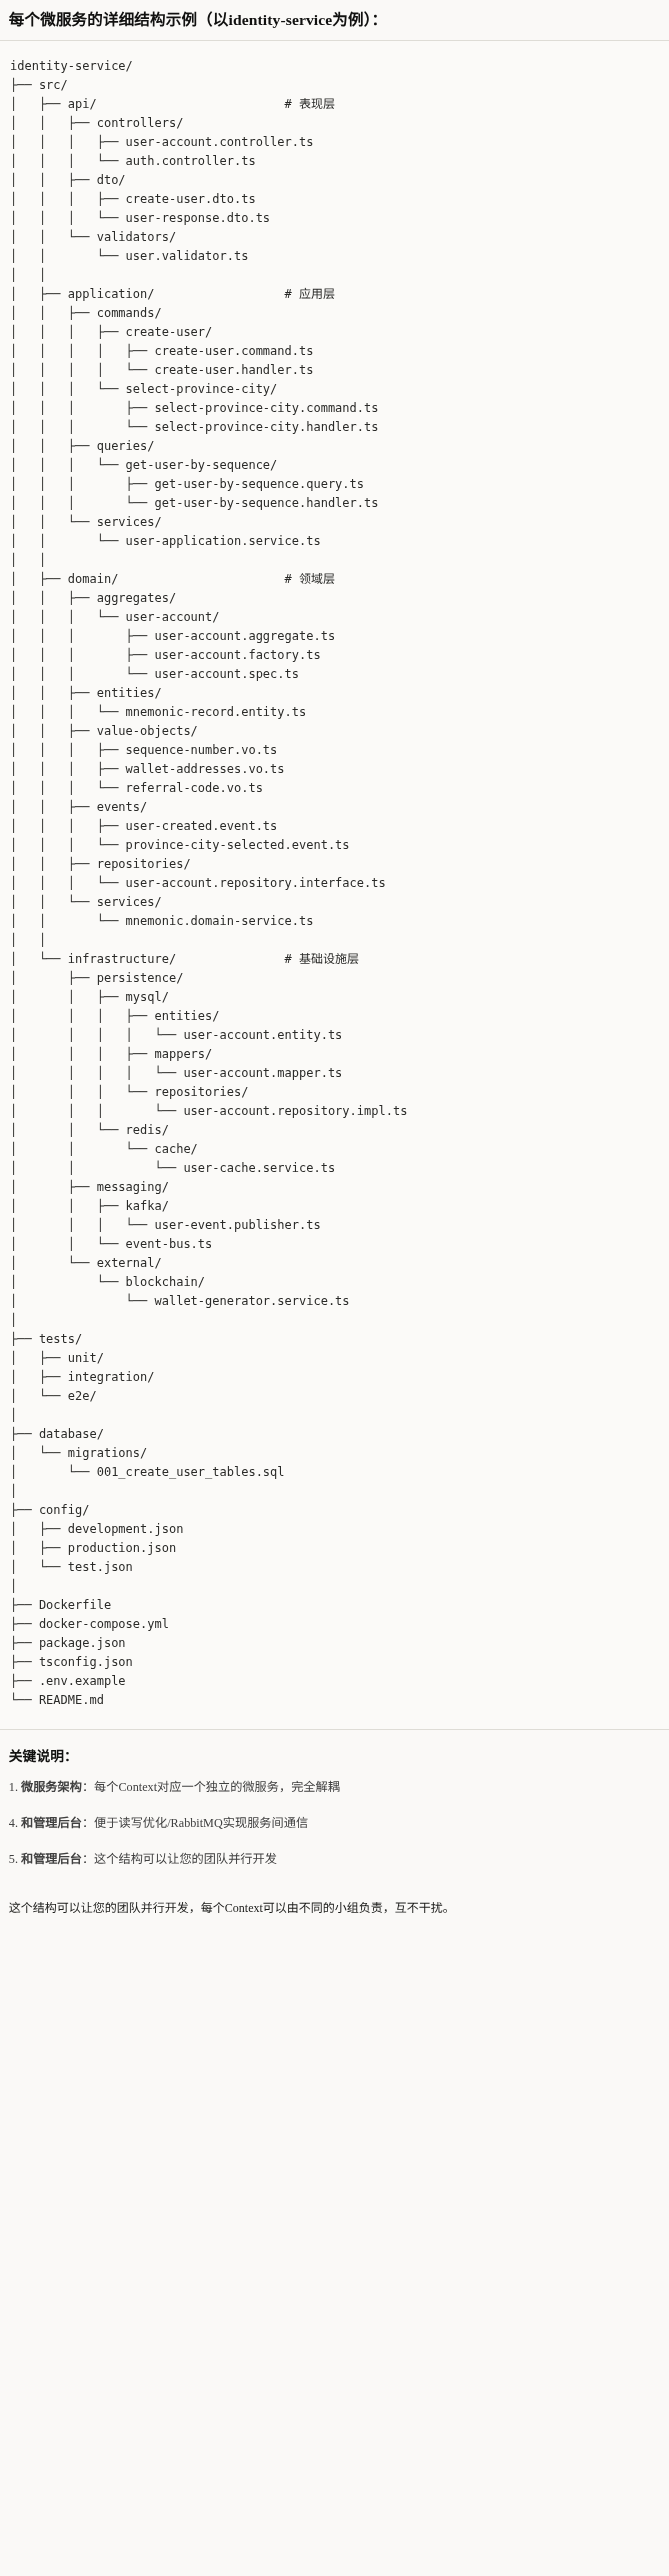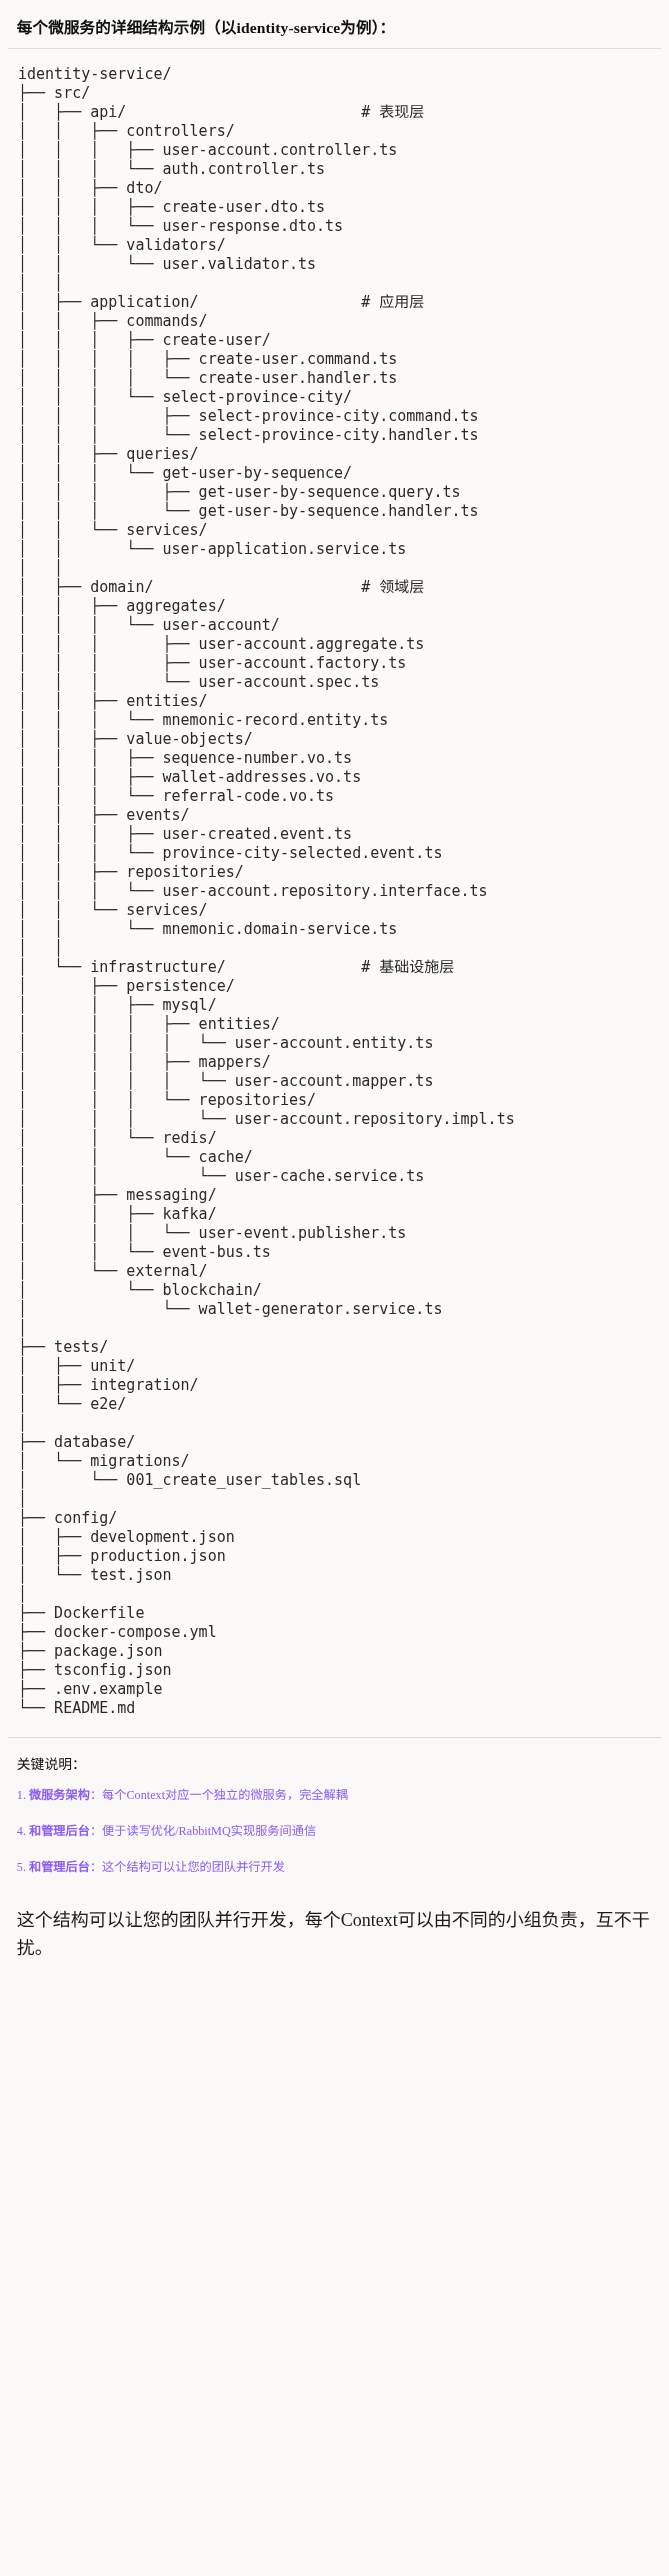--- a/index.html
+++ b/index.html
@@ -9,21 +9,21 @@
   }
   body {
     width: 669px;
     font-family: "Liberation Sans", "DejaVu Sans", sans-serif;
     color: #1A1A18;
     -webkit-font-smoothing: antialiased;
   }
   .page {
     width: 669px;
     box-sizing: border-box;
-    padding: 8px;
+    padding: 0;
     background: #FAF9F7;
   }
 
   
   .doc-header {
     padding: 8.8px 8.8px 10px 8.8px;
     background: #FAF9F7;
   }
   .doc-title {
     font-family: "Liberation Serif", "DejaVu Serif", serif;
@@ -43,65 +43,65 @@
   }
 
   
   .tree-block {
     background: #FBFAF8;
     padding: 16.3px 10px 19px 10px;
   }
   pre.tree {
     margin: 0;
     font-family: "DejaVu Sans Mono", "Liberation Mono", monospace;
-    font-size: 15px;
+    font-size: 12px;
     line-height: 19px;
     color: #2A2A28;
     white-space: pre;
     letter-spacing: 0px;
     tab-size: 4;
   }
 
   
   .keys-block {
     padding: 15px 8.8px 6.3px 8.8px;
     background: #FAF9F7;
   }
   .keys-title {
     font-family: "Liberation Serif", "DejaVu Serif", serif;
-    font-weight: normal;
+    font-weight: bold;
     font-size: 13.8px;
     color: #111110;
     margin: 0 0 12.5px 0;
   }
   ol.keys {
     list-style: none;
     margin: 0;
     padding: 0;
   }
   ol.keys > li {
     font-family: "Liberation Serif", "DejaVu Serif", serif;
     font-size: 12.2px;
     line-height: 1.5;
-    color: #8b5cf6;
+    color: #404040;
     margin: 9px 0 18px 0;
   }
   .k-num {
     font-family: "Liberation Serif", "DejaVu Serif", serif;
     font-size: 12.2px;
   }
   .k-term {
     font-weight: bold;
   }
   .k-sep { }
   .k-desc { }
 
   .closing {
     font-family: "Liberation Serif", "DejaVu Serif", serif;
-    font-size: 18px;
+    font-size: 12px;
     line-height: 1.55;
     color: #1A1A18;
     margin: 6.3px 0 11.3px 0;
     padding: 0 8.8px 16.3px 8.8px;
   }
 </style>
 </head>
 <body>
 
 <div class="page">

